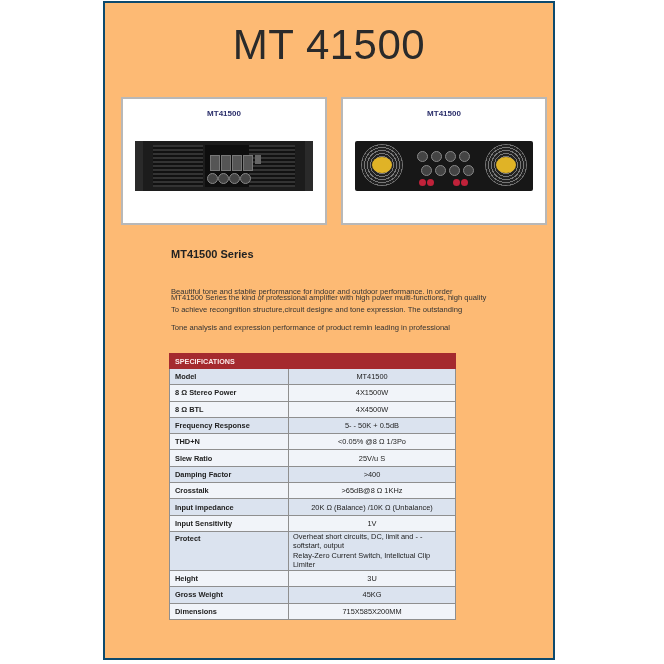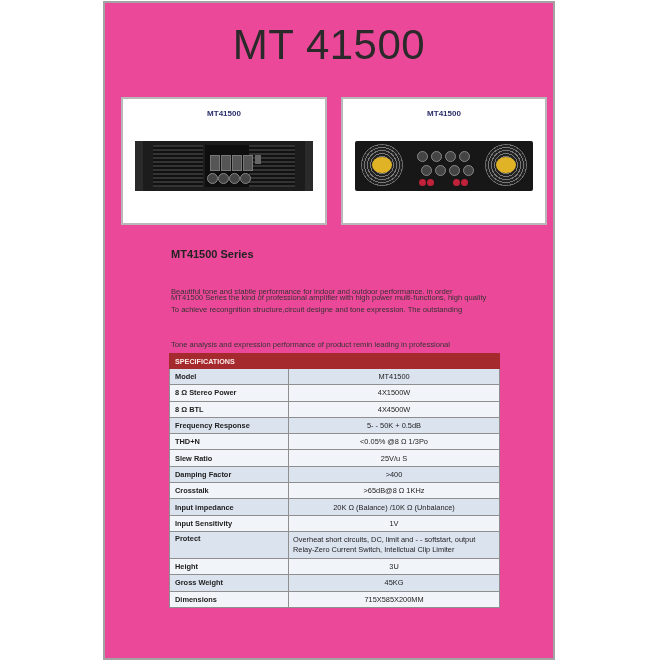--- a/index.html
+++ b/index.html
@@ -1,31 +1,31 @@
 <!DOCTYPE html>
 <html><head>
 <meta charset="utf-8">
 <style>
   html, body { margin:0; padding:0; background:#ffffff; }
   body { width:664px; height:664px; position:relative; overflow:hidden; font-family:"Liberation Sans", sans-serif; }
-  .page { position:absolute; left:103px; top:1px; width:452px; height:659px; border:2px solid #a3a3a3; border-top-width:2px; background:#ec4899; box-sizing:border-box; }
+  .page { position:absolute; left:103px; top:1px; width:452px; height:659px; border:2px solid #0c4a6e; border-top-width:2px; background:#fdba74; box-sizing:border-box; }
   .title { position:absolute; left:0; right:0; top:18px; text-align:center; font-size:42px; color:#2a2a2a; font-family:"Liberation Sans", sans-serif; letter-spacing:0.5px; }
   .photo { position:absolute; top:94px; width:206px; height:128px; border:2px solid #b8b8b8; box-sizing:border-box; background:#fff; }
   .photo .cap { position:absolute; top:10px; left:0; right:0; text-align:center; font-size:8px; font-weight:bold; color:#2b2f6b; font-family:"Liberation Sans", sans-serif; }
   .amp { position:absolute; left:12px; right:12px; top:42px; height:50px; background:#1c1c1c; border-radius:2px; }
   .amp .ear { position:absolute; top:0; width:8px; height:50px; background:#2a2a2a; }
   .amp .grille { position:absolute; top:4px; height:42px; background:repeating-linear-gradient(0deg,#333 0 2px,#111 2px 4px); }
   .knob { position:absolute; top:32px; width:9px; height:9px; border-radius:50%; background:#444; border:1px solid #888; }
   .slider { position:absolute; top:14px; width:8px; height:14px; background:#555; border:1px solid #777; }
   .fan { position:absolute; top:3px; width:42px; height:42px; border-radius:50%; background:repeating-radial-gradient(circle,#222 0 2px,#777 2px 3px); }
   .fan .hub { position:absolute; left:11px; top:13px; width:20px; height:16px; border-radius:50%; background:#e0b326; }
   .jack { position:absolute; width:7px; height:7px; border-radius:50%; background:#c0223a; }
   .series-head { position:absolute; left:66px; top:245px; font-size:11px; font-weight:bold; color:#222; }
   .para { position:absolute; left:66px; font-size:7.6px; color:#333; white-space:nowrap; }
-  table.spec { position:absolute; left:64px; top:350px; width:331px; border-collapse:collapse; font-size:7.4px; color:#222; }
+  table.spec { position:absolute; left:64px; top:350px; width:287px; border-collapse:collapse; font-size:7.4px; color:#222; }
   table.spec td { border:1px solid #8f8f8f; padding:0 5px; height:15.3px; vertical-align:middle; }
   table.spec td.k { width:108px; font-weight:bold; }
   table.spec td.v { text-align:center; }
   table.spec td.v.left { text-align:left; padding-left:4px; line-height:9.5px; }
   table.spec tr.odd td { background:#dbe3ef; }
   table.spec tr.even td { background:#f1f4f9; }
   table.spec tr.head td { background:#a52a2e; color:#fce9e9; font-weight:bold; border-color:#a52a2e; height:14px; font-size:7.2px; }
   table.spec tr.tall td { height:24px; }
 </style>
 </head>
@@ -75,21 +75,21 @@
         <div class="jack" style="left:72px; top:38px;"></div>
       <div class="jack" style="left:98px; top:38px;"></div>
         <div class="jack" style="left:106px; top:38px;"></div>
     </div>
   </div>
 
   <div class="series-head">MT41500  Series</div>
   <div class="para" style="top:266px;margin-top:24px;">MT41500  Series the kind of professional  amplifier with high power multi-functions, high quality</div>
   <div class="para" style="top:302px;">To achieve recongnition structure,circuit designe and tone expression. The outstanding</div>
   <div class="para" style="top:284px;">Beautiful tone and stabile performance for indoor and outdoor performance. in order</div>
-  <div class="para" style="top:320px;margin-top:17px;">Tone analysis and expression performance  of product remin leading in professional</div>
+  <div class="para" style="top:320px;">Tone analysis and expression performance  of product remin leading in professional</div>
 
   <table class="spec">
     <tbody>
         <tr class="head">
       <td colspan="2">SPECIFICATIONS</td>
     </tr>
     <tr class="odd">
           <td class="k">Model</td>
           <td class="v">MT41500</td>
         </tr>

